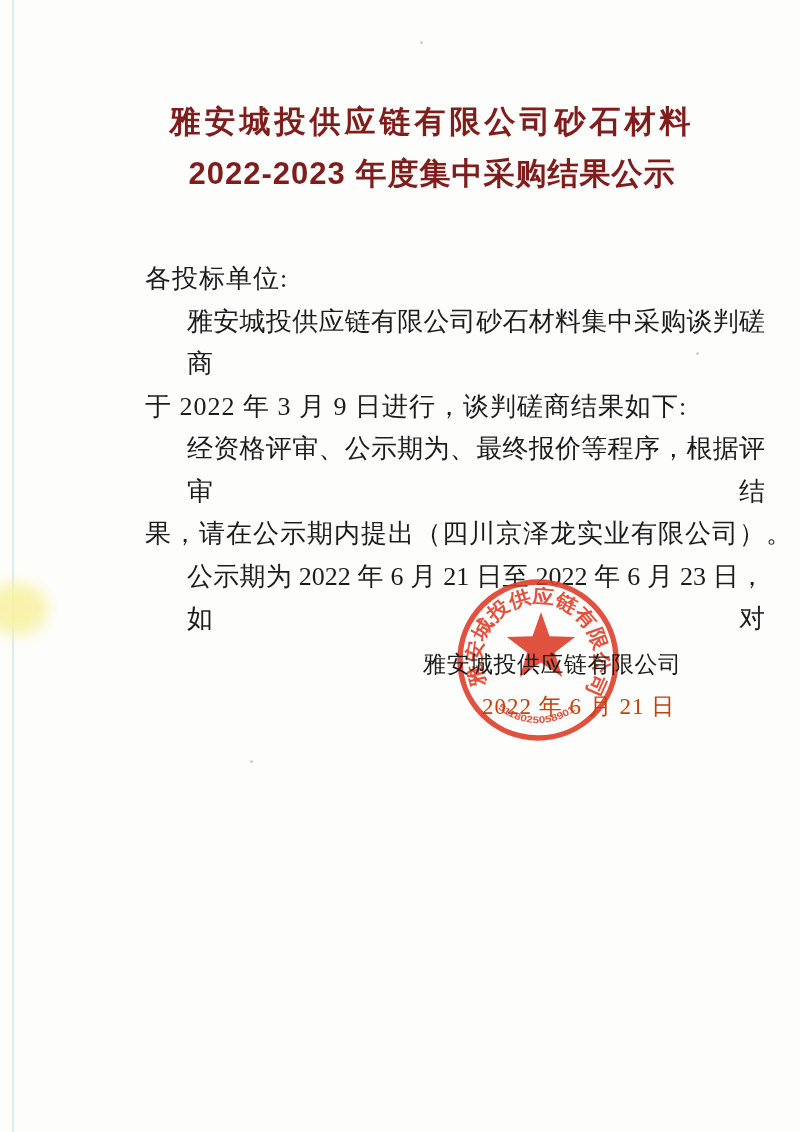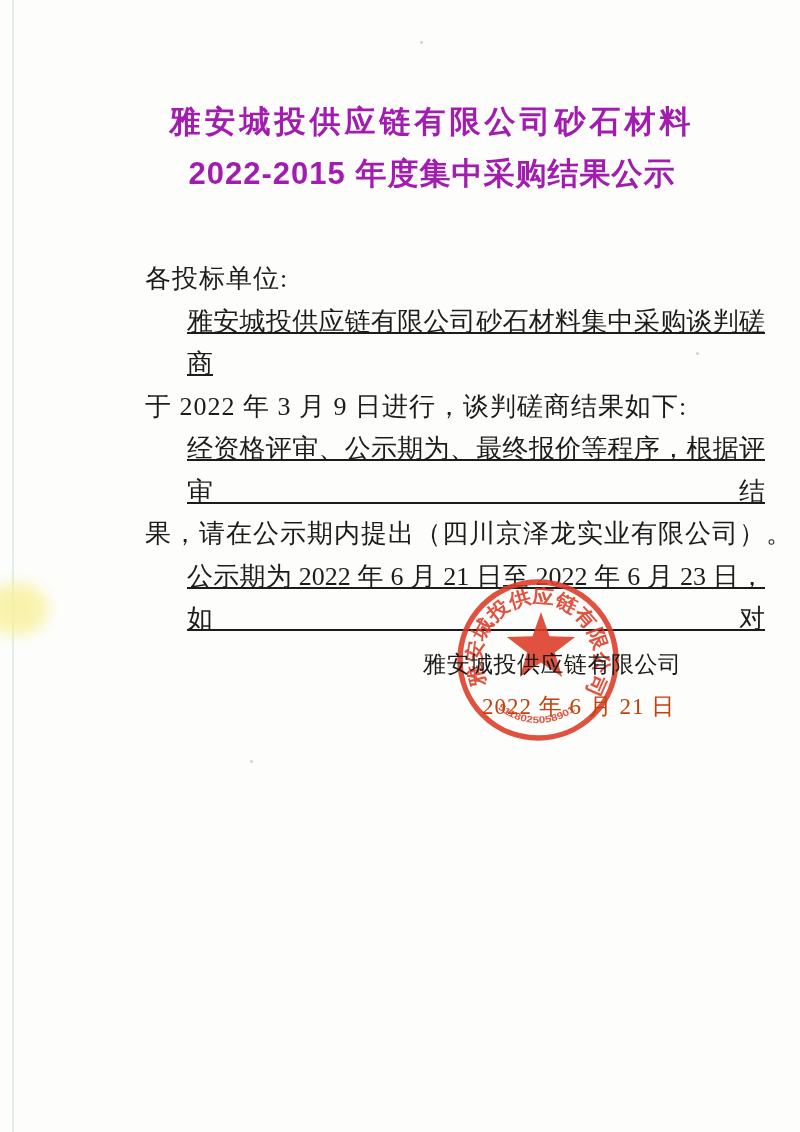--- a/index.html
+++ b/index.html
@@ -39,42 +39,41 @@
   }
   .title-block {
     position: absolute;
     left: 145px; top: 96px;
     width: 620px;
     transform: translateX(-23px);
     text-align: center;
     font-family: "Liberation Sans", sans-serif;
     font-weight: bold;
     font-size: 31px;
-    color: #a21caf;
+    color: #7f1d1d;
   }
   .title-line1 { line-height: 52px; letter-spacing: 4px; white-space: nowrap; }
   .title-line2 { line-height: 52px; letter-spacing: 1px; white-space: nowrap; }
   .body-block {
     position: absolute;
     left: 145px; top: 222px;
     width: 620px;
     font-size: 26px;
     line-height: 42.5px;
     letter-spacing: 1px;
     color: #1c1c1c;
     margin-top: 36px;
   }
   .body-line { white-space: nowrap; }
   .body-line.indent { padding-left: 42px; }
   .body-line.stretch {
     white-space: normal;
     text-align: justify;
     text-align-last: justify;
     letter-spacing: 0;
-    text-decoration: underline;
   }
   .signature-company {
     position: absolute;
     left: 423px; top: 649px;
     font-size: 23px;
     letter-spacing: 0.5px;
     white-space: nowrap;
     z-index: 3;
     color: #1a1a1a;
   }
@@ -105,21 +104,21 @@
 <div class="page">
 
   <div class="scan-line"></div>
   <div class="scan-smudge"></div>
   <div class="speck" style="left:420px; top:41px;"></div>
   <div class="speck" style="left:696px; top:352px;"></div>
   <div class="speck" style="left:250px; top:760px;"></div>
 
   <div class="title-block">
     <div class="title-line1">雅安城投供应链有限公司砂石材料</div>
-    <div class="title-line2">2022-2015 年度集中采购结果公示</div>
+    <div class="title-line2">2022-2023 年度集中采购结果公示</div>
   </div>
 
   <div class="body-block">
     <div class="body-line">各投标单位:</div>
     <div class="body-line indent stretch">雅安城投供应链有限公司砂石材料集中采购谈判磋商</div>
     <div class="body-line">于 2022 年 3 月 9 日进行，谈判磋商结果如下:</div>
     <div class="body-line indent stretch">经资格评审、公示期为、最终报价等程序，根据评审结</div>
     <div class="body-line">果，请在公示期内提出（四川京泽龙实业有限公司）。</div>
     <div class="body-line indent stretch">公示期为 2022 年 6 月 21 日至 2022 年 6 月 23 日，如对</div>
   </div>

